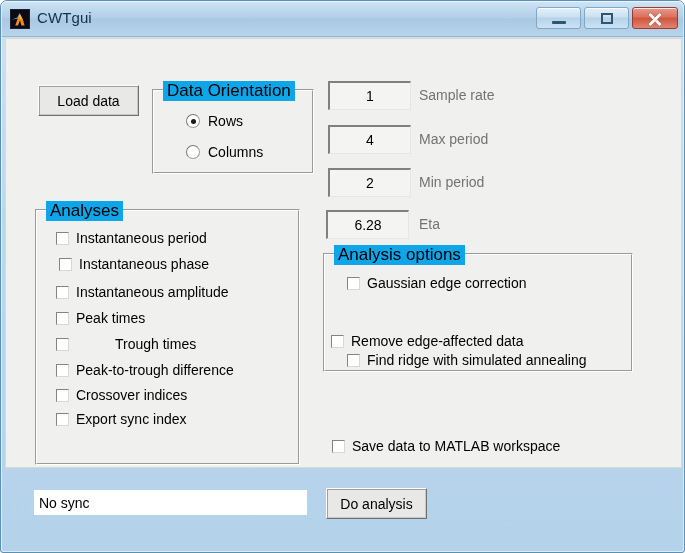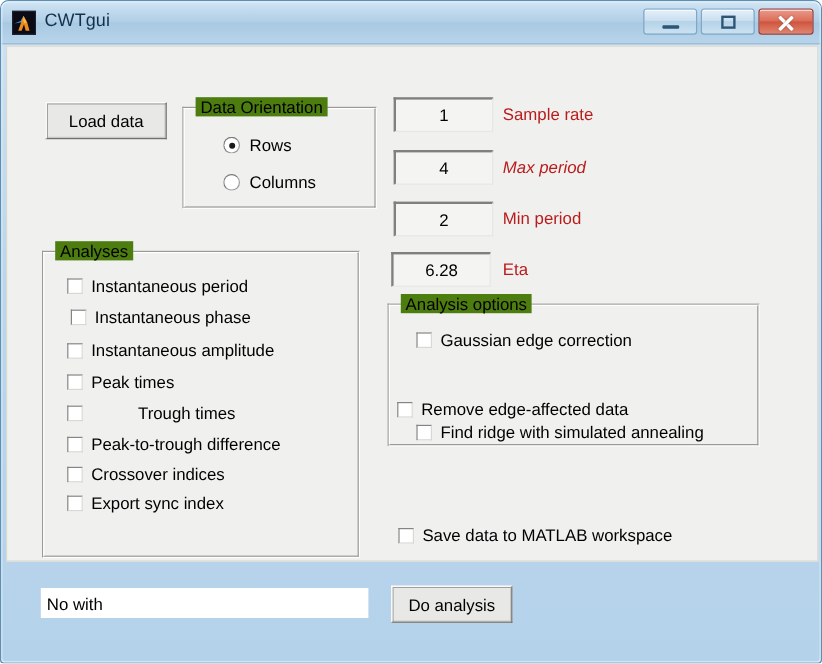--- a/index.html
+++ b/index.html
@@ -162,21 +162,21 @@
     color: #000000;
     display: flex;
     align-items: center;
     justify-content: center;
     cursor: text;
   }
 
   .static-text {
     position: absolute;
     font-size: 14px;
-    color: #b91c1c;
+    color: #737373;
     white-space: nowrap;
   }
 
   .status-field {
     position: absolute;
     box-sizing: border-box;
     background: #ffffff;
     border: none;
     font-size: 14px;
     color: #000000;
@@ -201,22 +201,22 @@
     border: 1px solid #ffffff;
     border-right-color: #9a9a98;
     border-bottom-color: #9a9a98;
     pointer-events: none;
   }
   .panel-title {
     position: absolute;
     top: -9px;
     left: 10px;
     padding: 0 4px;
-    background: #4d7c0f;
-    font-size: 14px;
+    background: #0ea5e9;
+    font-size: 17px;
     color: #000000;
     white-space: nowrap;
   }
 
   
   .checkbox-row {
     position: absolute;
     display: flex;
     align-items: center;
     cursor: default;
@@ -330,21 +330,21 @@
     </div>
 
     <div class="edit-field" style="left:322px; top:42px; width:83px; height:29px;">
       <span>1</span>
     </div>
     <div class="static-text" style="left:413px; top:48px;">Sample rate</div>
 
     <div class="edit-field" style="left:322px; top:86px; width:83px; height:29px;">
       <span>4</span>
     </div>
-    <div class="static-text" style="left:413px; top:92px;font-style:italic;">Max period</div>
+    <div class="static-text" style="left:413px; top:92px;">Max period</div>
 
     <div class="edit-field" style="left:322px; top:129px; width:83px; height:29px;">
       <span>2</span>
     </div>
     <div class="static-text" style="left:413px; top:135px;">Min period</div>
 
     <div class="edit-field" style="left:320px; top:171px; width:83px; height:29px;">
       <span>6.28</span>
     </div>
     <div class="static-text" style="left:413px; top:177px;">Eta</div>
@@ -402,21 +402,21 @@
       <span class="cb-box"></span>
       <span class="cb-label">Remove edge-affected data</span>
     </div>
 
     <div class="checkbox-row" style="left:326px; top:399px;">
       <span class="cb-box"></span>
       <span class="cb-label">Save data to MATLAB workspace</span>
     </div>
 
     <div class="status-field" style="left:28px; top:451px; width:273px; height:25px;">
-      <span>No with</span>
+      <span>No sync</span>
     </div>
 
     <div class="push-button" style="left:320px; top:449px; width:101px; height:31px;">
       <span>Do analysis</span>
     </div>
 
   </div>
 
   <div id="window-frame-inner"></div>
 </div>

